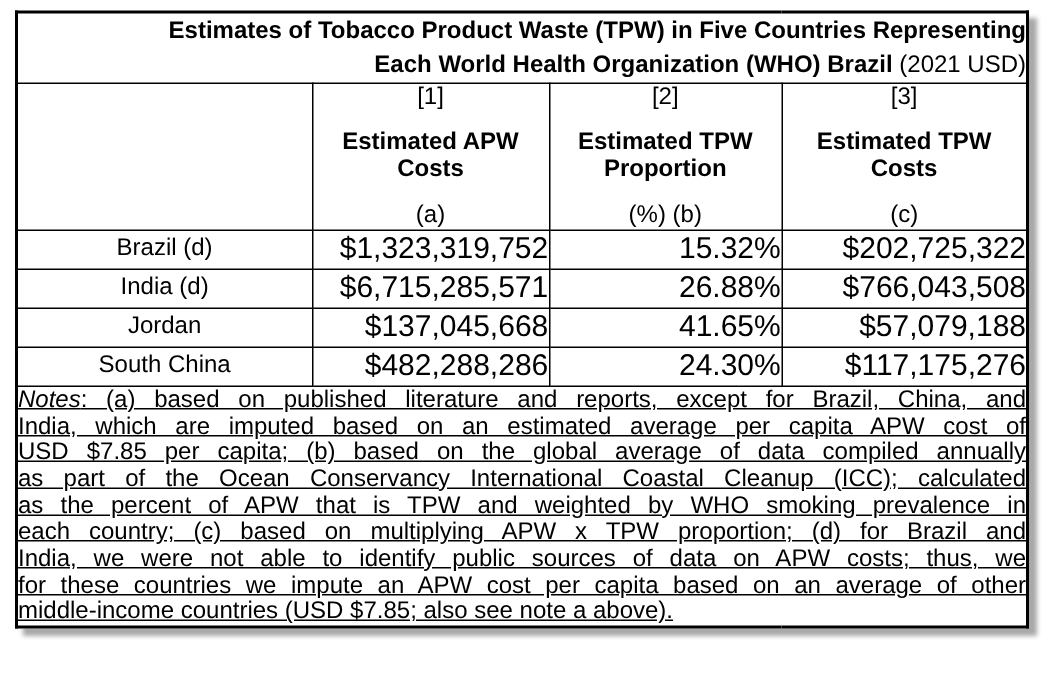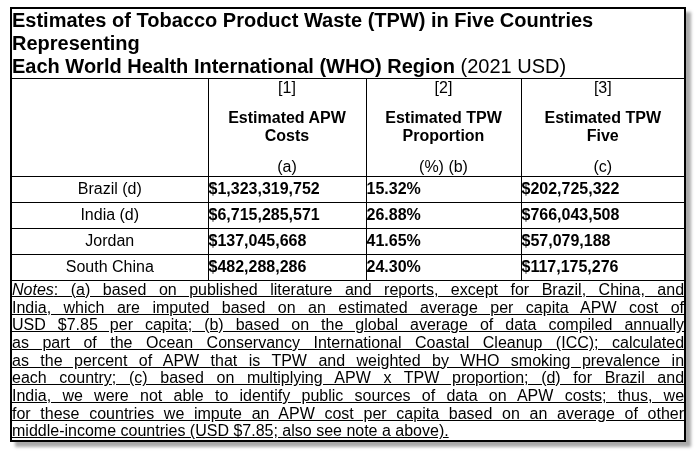--- a/index.html
+++ b/index.html
@@ -21,23 +21,23 @@
     width: 674px;
     background: #ffffff;
     border: 2px solid #000000;
     box-shadow: 5px 5px 3px #a9a9a9;
   }
   table.tbl td { border: 1px solid #000000; padding: 0; }
 
   
   td.title-cell {
     height: 47px;
-    text-align: left;
+    text-align: right;
     vertical-align: middle;
-    font-size: 20px;
+    font-size: 16px;
     font-weight: bold;
     line-height: 23px;
     padding: 1px 6px 2px 6px;
   }
   .title-regular { font-weight: normal; }
 
   
   td.hcell {
     height: 73px;
     vertical-align: top;
@@ -53,25 +53,24 @@
   
   td.country-cell {
     height: 26px;
     font-size: 16px;
     text-align: center;
     vertical-align: middle;
     padding-left: 7px;
   }
   td.num-cell {
     height: 26px;
-    font-size: 16px;
-    text-align: left;
+    font-size: 20px;
+    text-align: right;
     vertical-align: middle;
     padding-right: 9px;
-    font-weight: bold;
   }
 
   
   td.notes-cell {
     vertical-align: top;
     padding: 2px 9px 3px 8px;
     font-size: 16px;
   }
   .nline {
     line-height: 17.7px;
@@ -92,40 +91,40 @@
       <col style="width:197px">
       <col style="width:158px">
       <col style="width:155px">
       <col style="width:164px">
     </colgroup>
 
     <tbody>
         <tr>
       <td class="title-cell" colspan="4">
         <span>Estimates of Tobacco Product Waste (TPW) in Five Countries Representing</span><br>
-        <span>Each World Health International (WHO) Region</span>
+        <span>Each World Health Organization (WHO) Brazil</span>
         <span class="title-regular">(2021 USD)</span>
       </td>
     </tr>
 
     <tr>
       <td class="hcell"></td>
       <td class="hcell">
         <div class="hnum">[1]</div>
         <div class="hlabel">Estimated APW Costs</div>
         <div class="hsub">(a)</div>
       </td>
       <td class="hcell">
         <div class="hnum">[2]</div>
         <div class="hlabel">Estimated TPW Proportion</div>
         <div class="hsub">(%) (b)</div>
       </td>
       <td class="hcell">
         <div class="hnum">[3]</div>
-        <div class="hlabel">Estimated TPW Five</div>
+        <div class="hlabel">Estimated TPW Costs</div>
         <div class="hsub">(c)</div>
       </td>
     </tr>
 
     <tr>
       <td class="country-cell">Brazil (d)</td>
       <td class="num-cell">$1,323,319,752</td>
       <td class="num-cell">15.32%</td>
       <td class="num-cell">$202,725,322</td>
     </tr>

